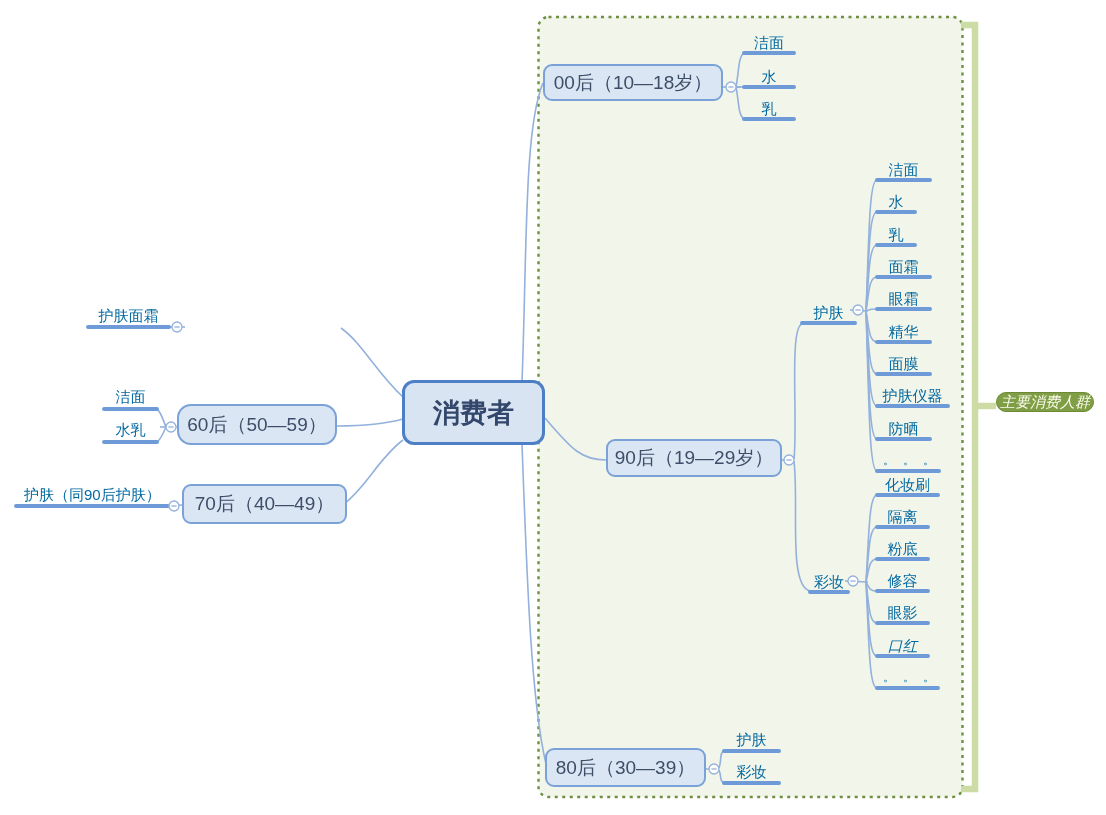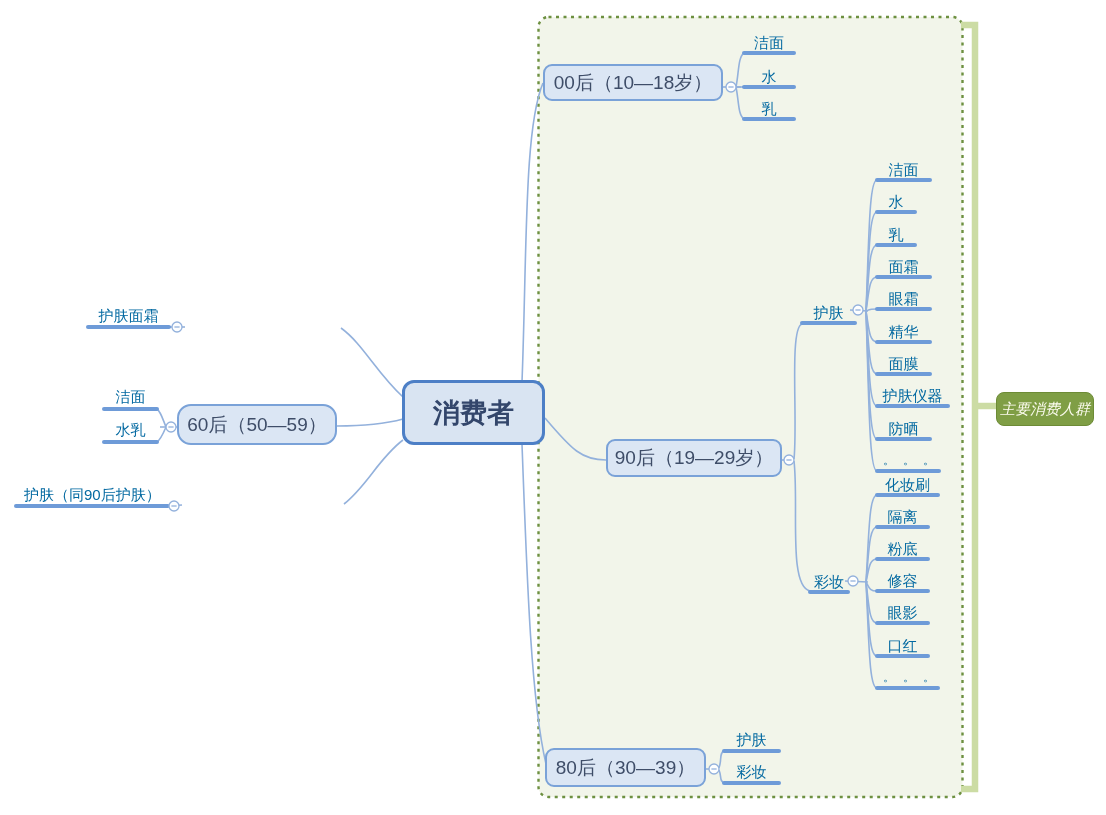--- a/index.html
+++ b/index.html
@@ -122,22 +122,25 @@
   </div>
   <div class="topic" style="left:606px;top:439px;width:176px;height:38px;">
     <span>90后（19—29岁）</span>
   </div>
   <div class="topic" style="left:545px;top:748px;width:161px;height:39px;">
     <span>80后（30—39）</span>
   </div>
   <div class="topic" style="left:177px;top:404px;width:160px;height:41px;border-radius:14px;">
     <span>60后（50—59）</span>
   </div>
+  <div class="topic" style="left:182px;top:484px;width:165px;height:40px;">
+    <span>70后（40—49）</span>
+  </div>
 
-  <div class="annotation" style="left:996px;top:392px;width:98px;height:34px;">
+  <div class="annotation" style="left:996px;top:392px;width:98px;height:20px;border-radius:12px;">
     <span>主要消费人群</span>
   </div>
 <div class="leaf" style="left: 744px; top: 32px; width: 50px;">洁面</div>
     <div class="leaf" style="left: 744px; top: 66px; width: 50px;">水</div>
     <div class="leaf" style="left: 744px; top: 98px; width: 50px;">乳</div>
     <div class="leaf" style="left: 802px; top: 302px; width: 53px;">护肤</div>
     <div class="leaf" style="left: 877px; top: 159px; width: 53px;">洁面</div>
     <div class="leaf" style="left: 877px; top: 191px; width: 38px;">水</div>
     <div class="leaf" style="left: 877px; top: 224px; width: 38px;">乳</div>
     <div class="leaf" style="left: 877px; top: 256px; width: 53px;">面霜</div>
@@ -146,21 +149,21 @@
     <div class="leaf" style="left: 877px; top: 353px; width: 53px;">面膜</div>
     <div class="leaf" style="left: 877px; top: 385px; width: 71px;">护肤仪器</div>
     <div class="leaf" style="left: 877px; top: 418px; width: 53px;">防晒</div>
     <div class="leaf dots" style="left: 877px; top: 450px; width: 62px;">。。。</div>
     <div class="leaf" style="left: 810px; top: 571px; width: 38px;">彩妆</div>
     <div class="leaf" style="left: 877px; top: 474px; width: 61px;">化妆刷</div>
     <div class="leaf" style="left: 877px; top: 506px; width: 51px;">隔离</div>
     <div class="leaf" style="left: 877px; top: 538px; width: 51px;">粉底</div>
     <div class="leaf" style="left: 877px; top: 570px; width: 51px;">修容</div>
     <div class="leaf" style="left: 877px; top: 602px; width: 51px;">眼影</div>
-    <div class="leaf" style="left: 877px; top: 635px; width: 51px;">口红</div>
+    <div class="leaf" style="left: 877px; top: 635px; width: 51px; font-style: italic;">口红</div>
     <div class="leaf dots" style="left: 877px; top: 667px; width: 61px;">。。。</div>
     <div class="leaf" style="left: 724px; top: 729px; width: 55px;">护肤</div>
     <div class="leaf" style="left: 724px; top: 761px; width: 55px;">彩妆</div>
     <div class="leaf" style="left: 88px; top: 305px; width: 81px;">护肤面霜</div>
     <div class="leaf" style="left: 104px; top: 386px; width: 53px;">洁面</div>
     <div class="leaf" style="left: 104px; top: 419px; width: 53px;">水乳</div>
     <div class="leaf align-left" style="left: 16px; top: 484px; width: 152px;">护肤（同90后护肤）</div>
   </div>
 
 </body></html>

